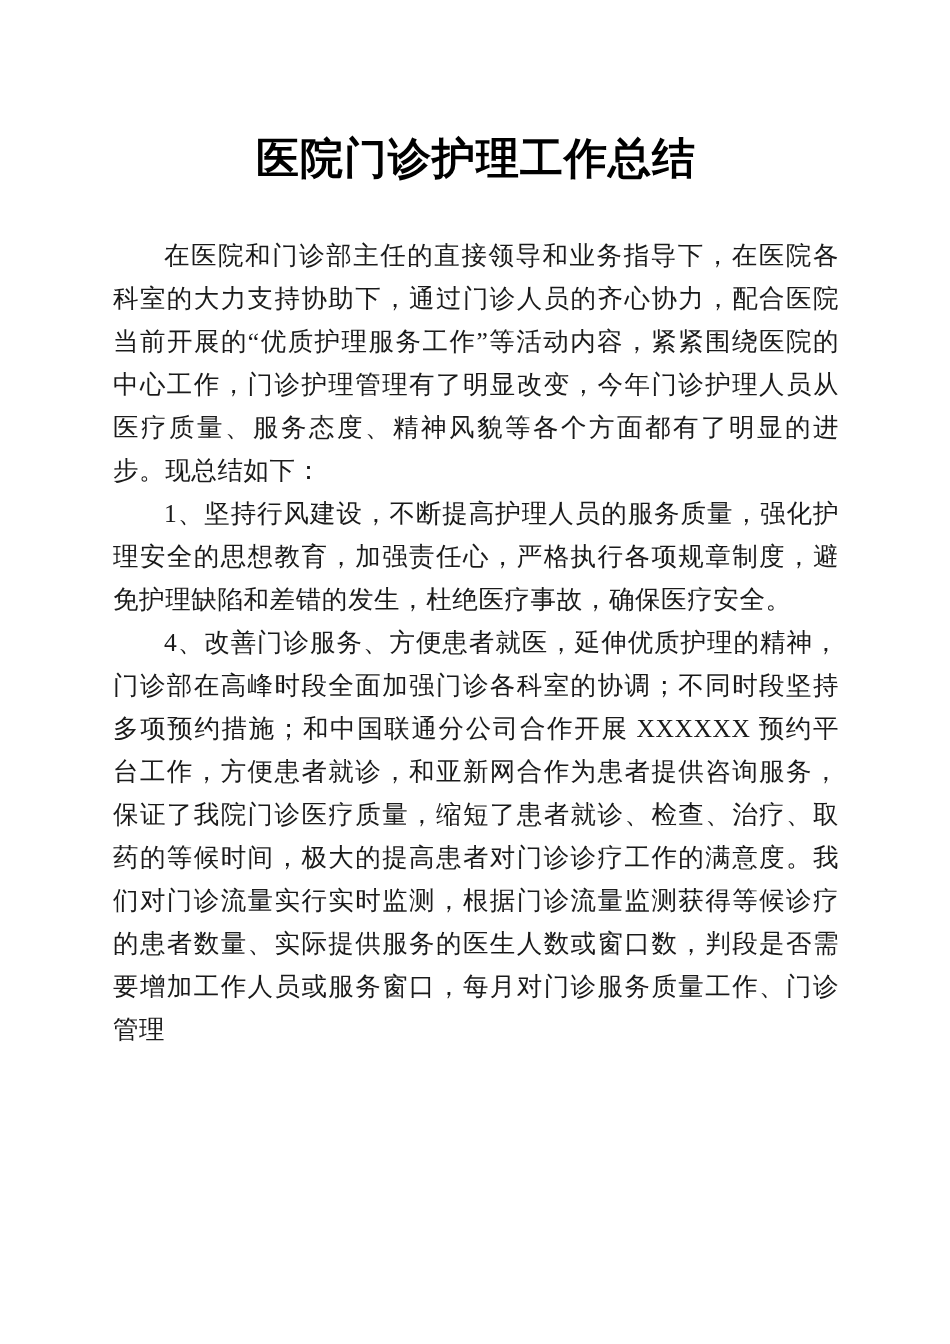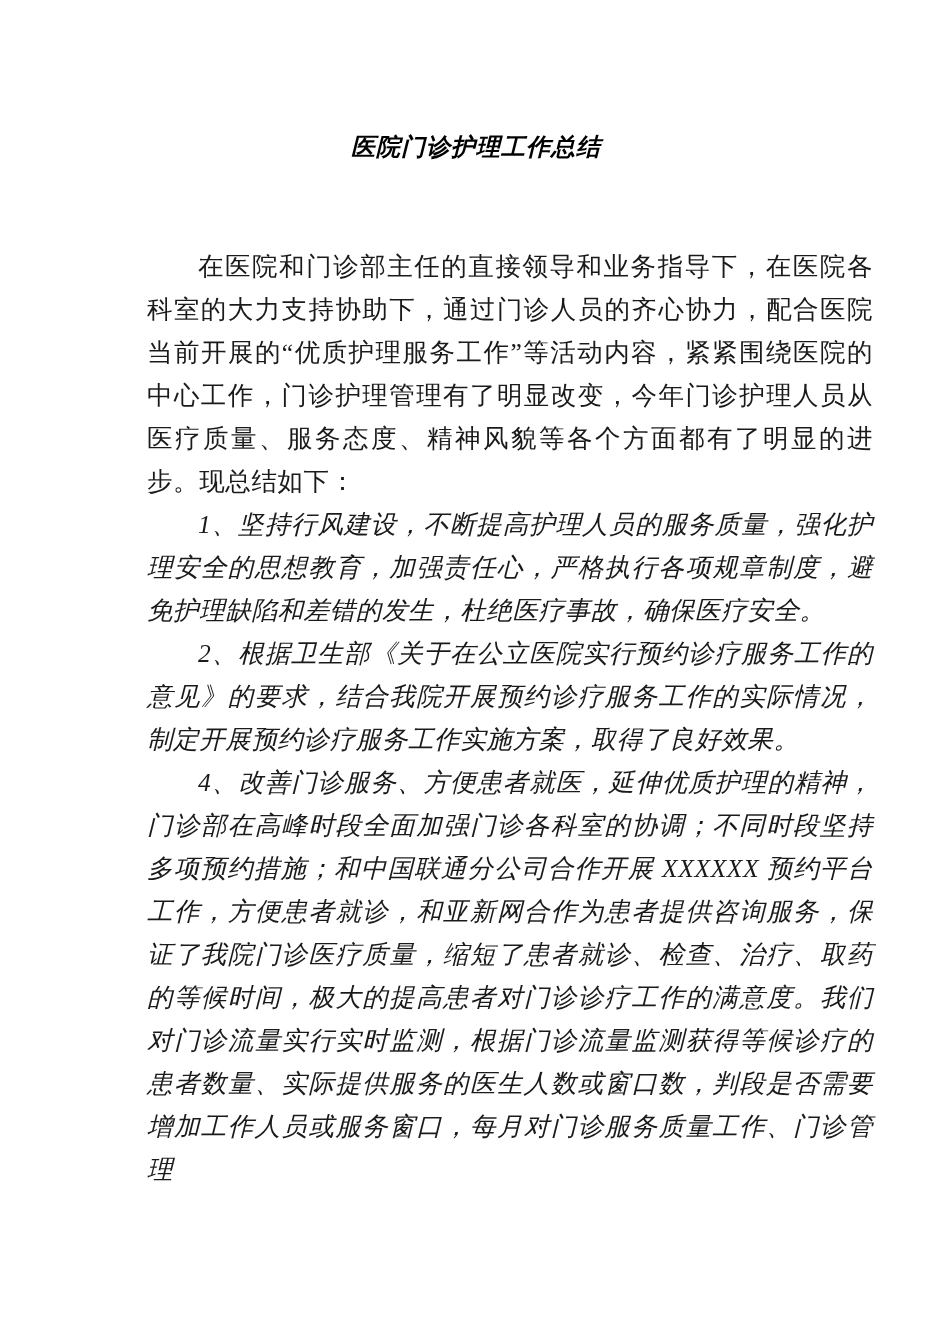--- a/index.html
+++ b/index.html
@@ -17,64 +17,60 @@
     width: 950px;
     height: 1344px;
     background: #ffffff;
     margin: 0 auto;
     overflow: hidden;
     box-sizing: border-box;
   }
   .doc-title {
     font-family: "Liberation Serif", "DejaVu Serif", serif;
     font-weight: bold;
-    font-size: 24px;
+    font-size: 43px;
     line-height: 1.2;
     text-align: center;
     letter-spacing: 1px;
     margin: 0;
     padding: 0;
     position: absolute;
     left: 113px;
     top: 133px;
     width: 726px;
     color: #000000;
-    font-style: italic;
   }
   .para {
     font-family: "Liberation Serif", "DejaVu Serif", serif;
     font-size: 25.5px;
     line-height: 43px;
     text-align: justify;
     text-justify: inter-ideograph;
     text-indent: 2em;
     margin: 0;
     padding: 0;
     letter-spacing: 0.6px;
     color: #1a1a1a;
   }
   .para + .para {
     margin-top: 0;
-    font-style: italic;
   }
   .content-block {
     position: absolute;
     left: 113px;
-    top: 245px;
+    top: 234px;
     width: 726px;
-    margin-left: 34px;
   }
 </style>
 </head>
 <body>
 
 <div class="page">
 
   <h1 class="doc-title">医院门诊护理工作总结</h1>
 
   <div class="content-block">
     <p class="para">在医院和门诊部主任的直接领导和业务指导下，在医院各科室的大力支持协助下，通过门诊人员的齐心协力，配合医院当前开展的“优质护理服务工作”等活动内容，紧紧围绕医院的中心工作，门诊护理管理有了明显改变，今年门诊护理人员从医疗质量、服务态度、精神风貌等各个方面都有了明显的进步。现总结如下：</p>
     <p class="para">1、坚持行风建设，不断提高护理人员的服务质量，强化护理安全的思想教育，加强责任心，严格执行各项规章制度，避免护理缺陷和差错的发生，杜绝医疗事故，确保医疗安全。</p>
-    <p class="para">2、根据卫生部《关于在公立医院实行预约诊疗服务工作的意见》的要求，结合我院开展预约诊疗服务工作的实际情况，制定开展预约诊疗服务工作实施方案，取得了良好效果。</p>
     <p class="para">4、改善门诊服务、方便患者就医，延伸优质护理的精神，门诊部在高峰时段全面加强门诊各科室的协调；不同时段坚持多项预约措施；和中国联通分公司合作开展 XXXXXX 预约平台工作，方便患者就诊，和亚新网合作为患者提供咨询服务，保证了我院门诊医疗质量，缩短了患者就诊、检查、治疗、取药的等候时间，极大的提高患者对门诊诊疗工作的满意度。我们对门诊流量实行实时监测，根据门诊流量监测获得等候诊疗的患者数量、实际提供服务的医生人数或窗口数，判段是否需要增加工作人员或服务窗口，每月对门诊服务质量工作、门诊管理</p>
   </div>
 
 </div>
 
 </body></html>

